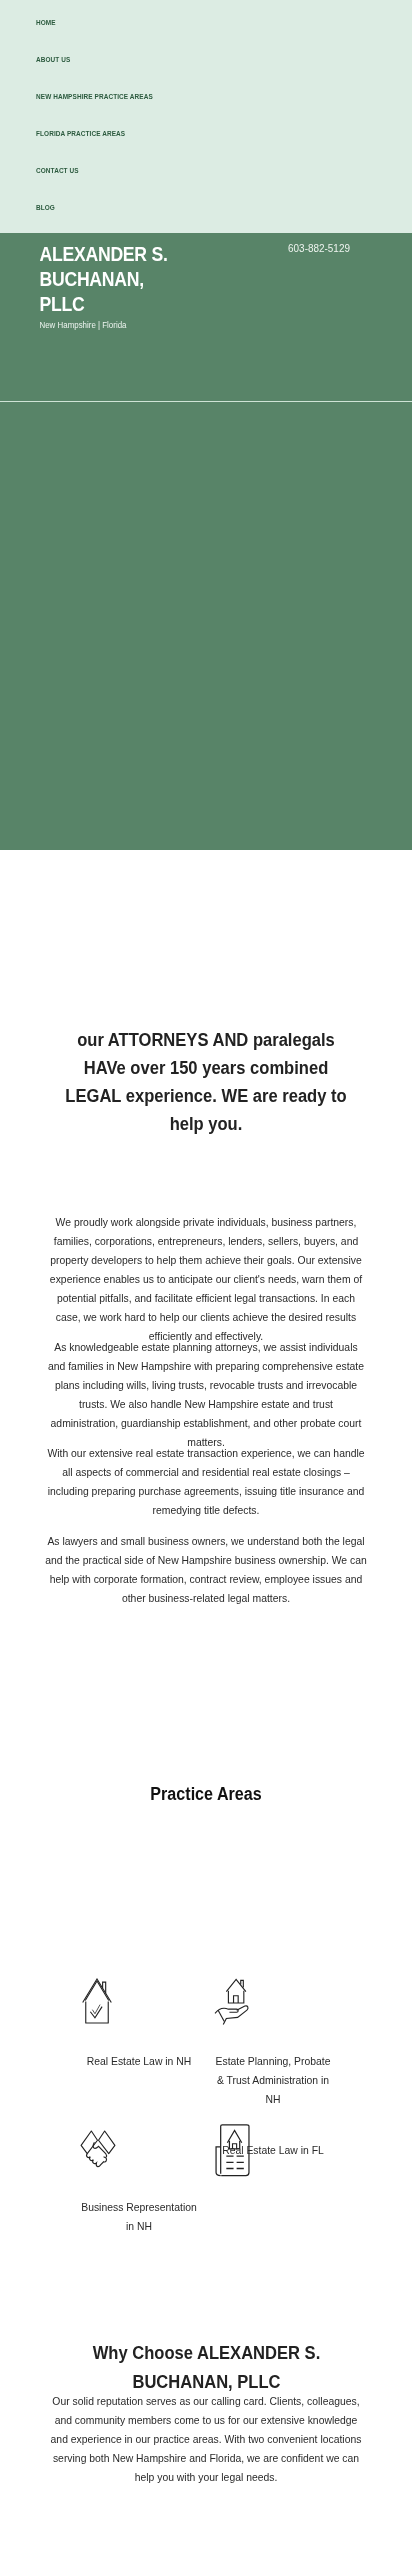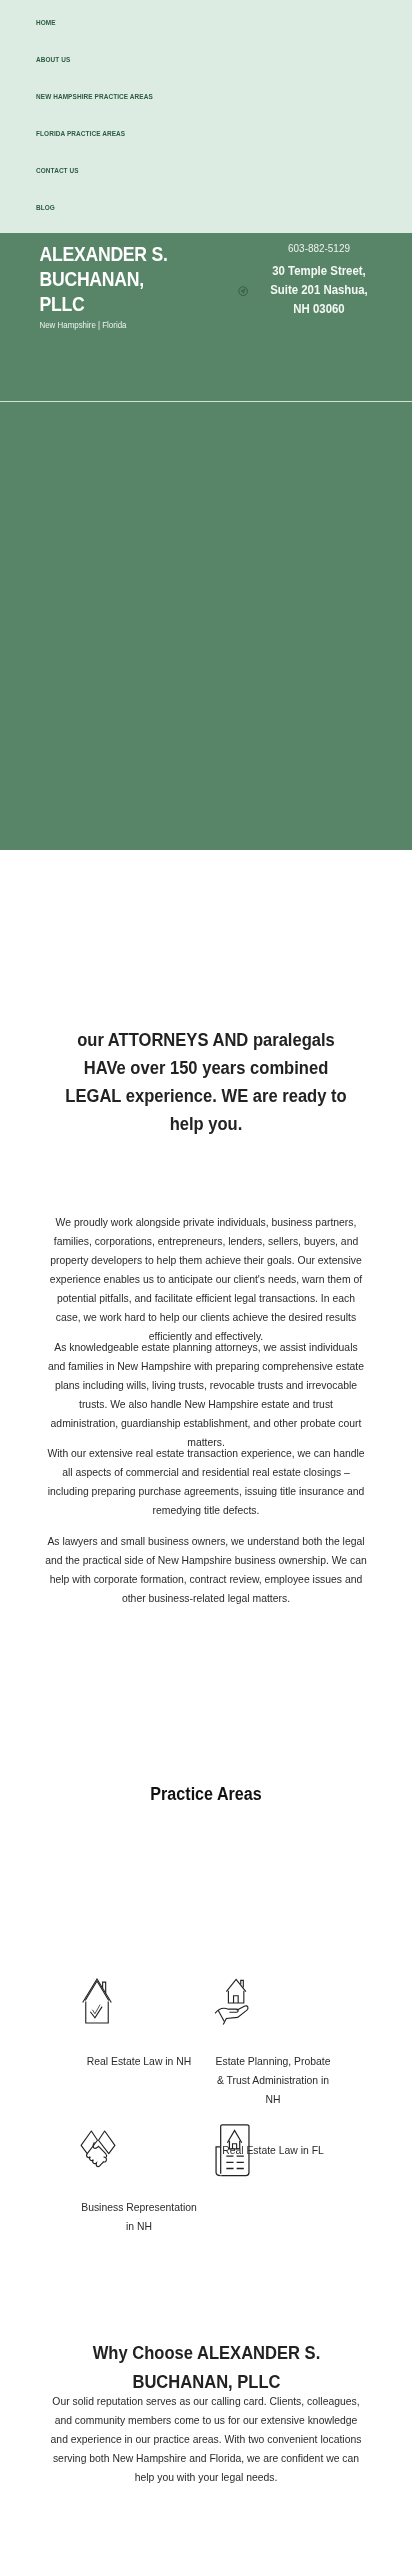--- a/index.html
+++ b/index.html
@@ -46,29 +46,20 @@
 </nav>
 
 <header class="header"></header>
 <div class="brand">
   <div class="brand-name">ALEXANDER S.</div>
   <div class="brand-name">BUCHANAN, PLLC</div>
   <div class="brand-sub">New Hampshire | Florida</div>
 </div>
 <div class="contact">
   <div class="phone">603-882-5129</div>
-  <div class="addr-wrap">
-    <svg class="nav-icon" viewBox="0 0 20 20">
-      <circle cx="10" cy="10" r="8.5" fill="none" stroke="#1e3a28" stroke-width="1"></circle>
-      <path d="M14 6 L6 9.5 L9.5 10.5 L10.5 14 Z" fill="none" stroke="#1e3a28" stroke-width="1" stroke-linejoin="round"></path>
-    </svg>
-    <div class="addr">30 Temple Street,</div>
-    <div class="addr">Suite 201 Nashua,</div>
-    <div class="addr">NH 03060</div>
-  </div>
 </div>
 <div class="header-line"></div>
 
 <style>
   .topnav a:nth-child(1){top:18.5px!important}
   .topnav a:nth-child(2){top:56px!important}
   .topnav a:nth-child(3){top:93px!important}
   .topnav a:nth-child(4){top:130px!important}
   .topnav a:nth-child(5){top:167px!important;display:block!important}
   .topnav a:nth-child(6){top:204px!important;display:block!important}

